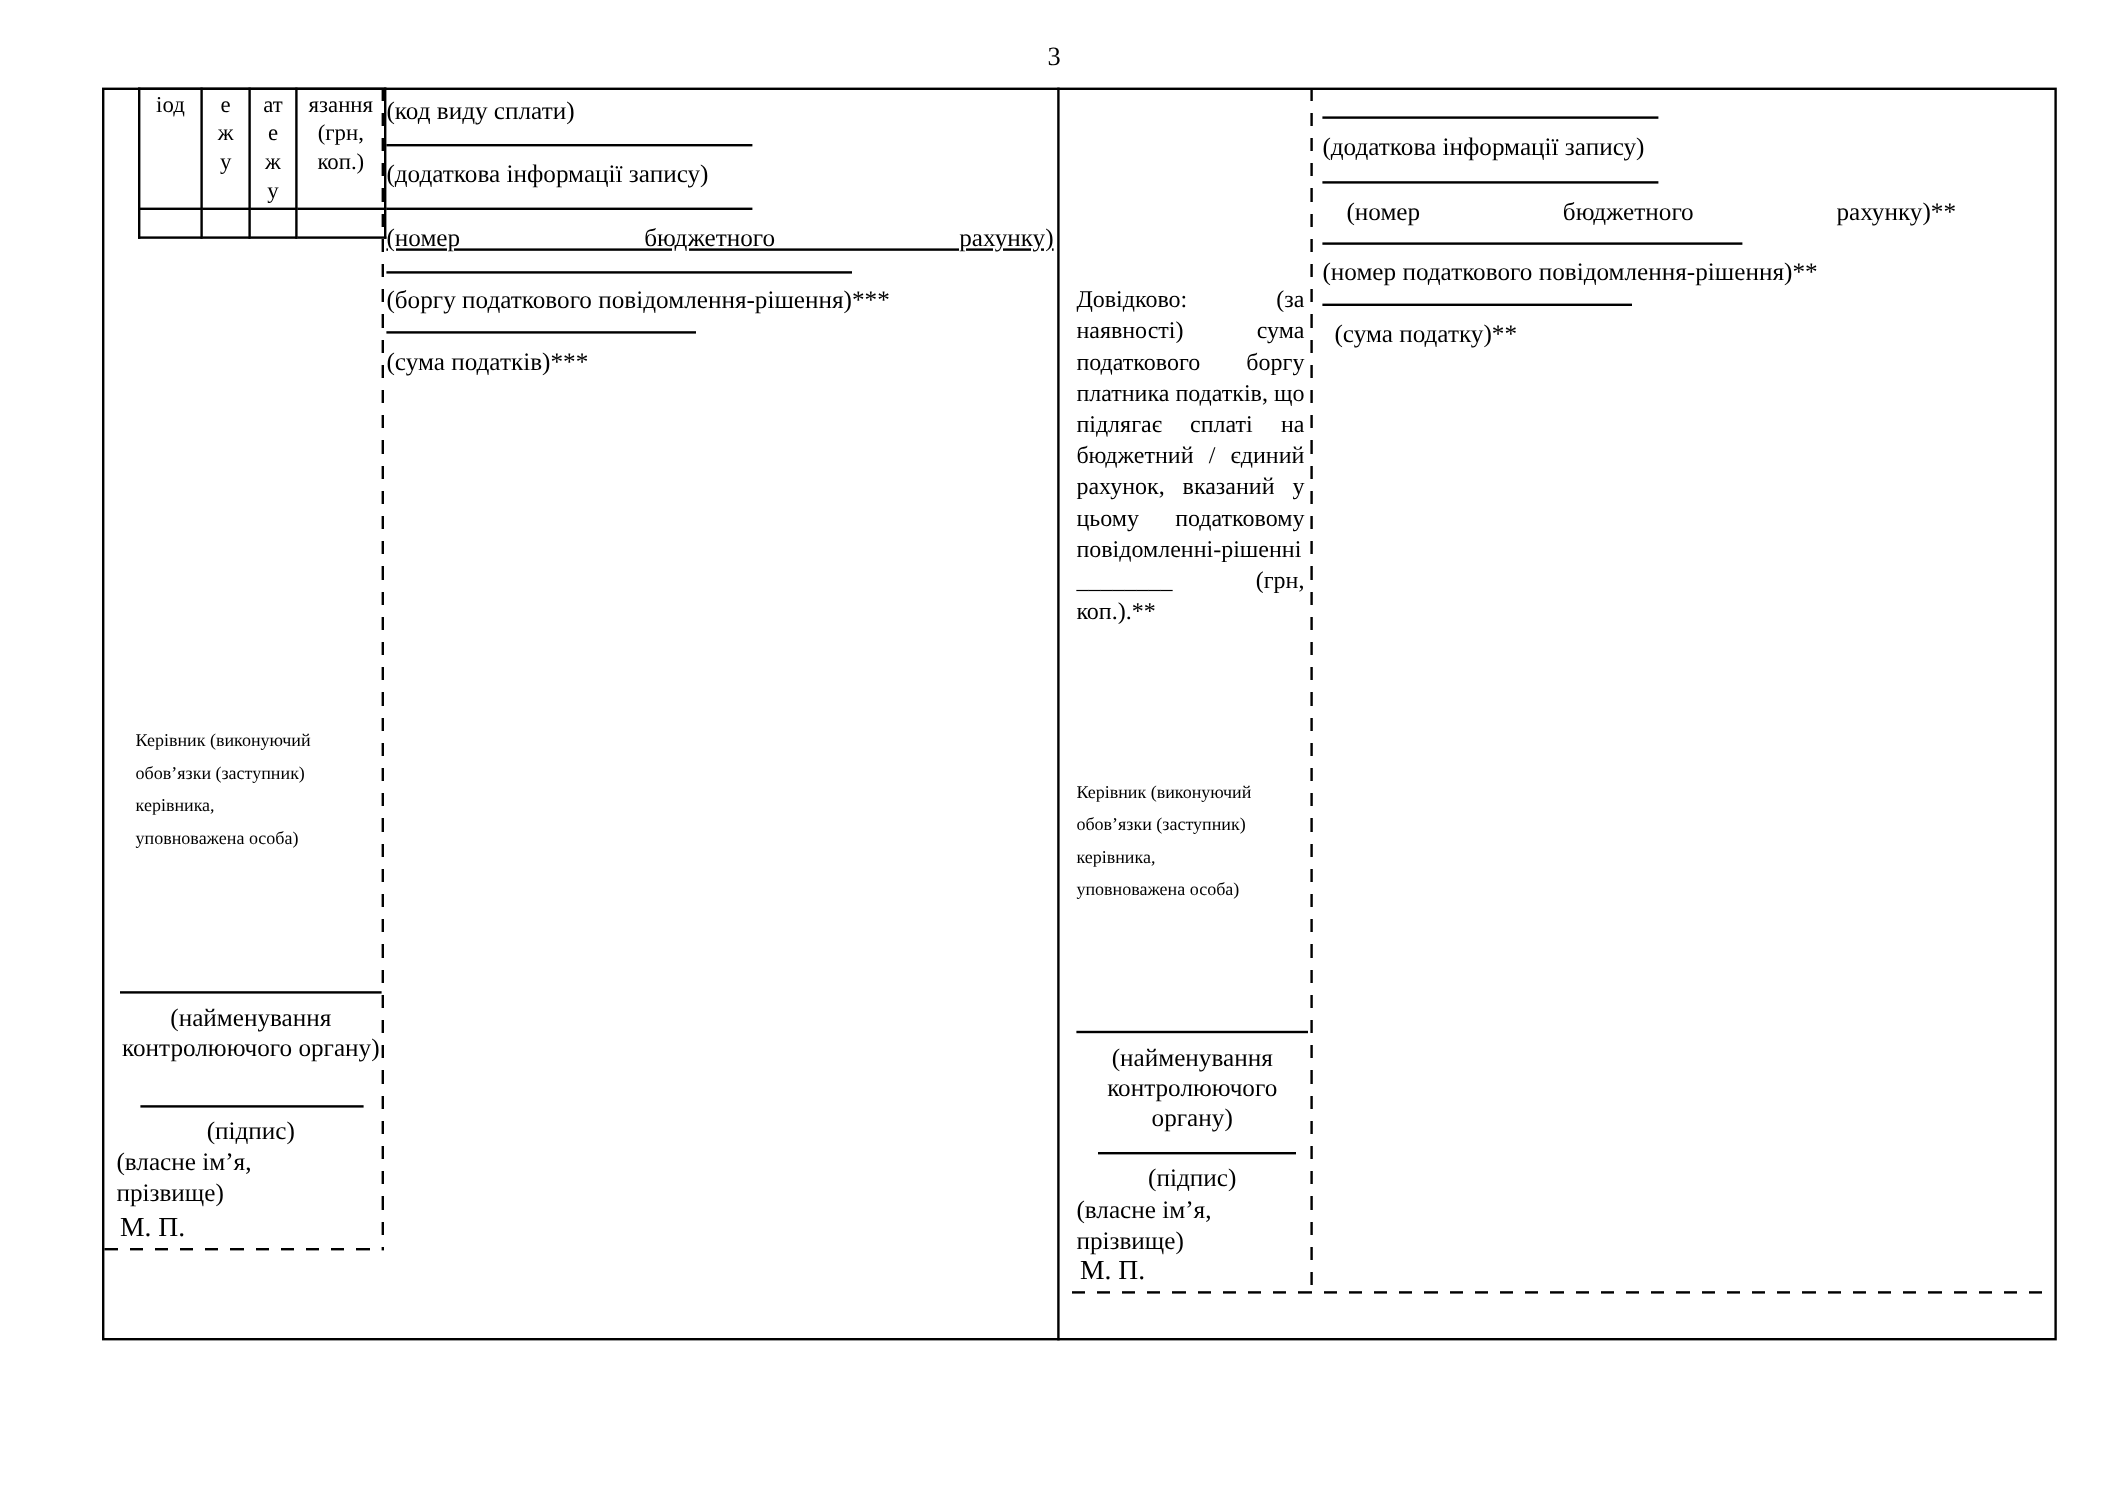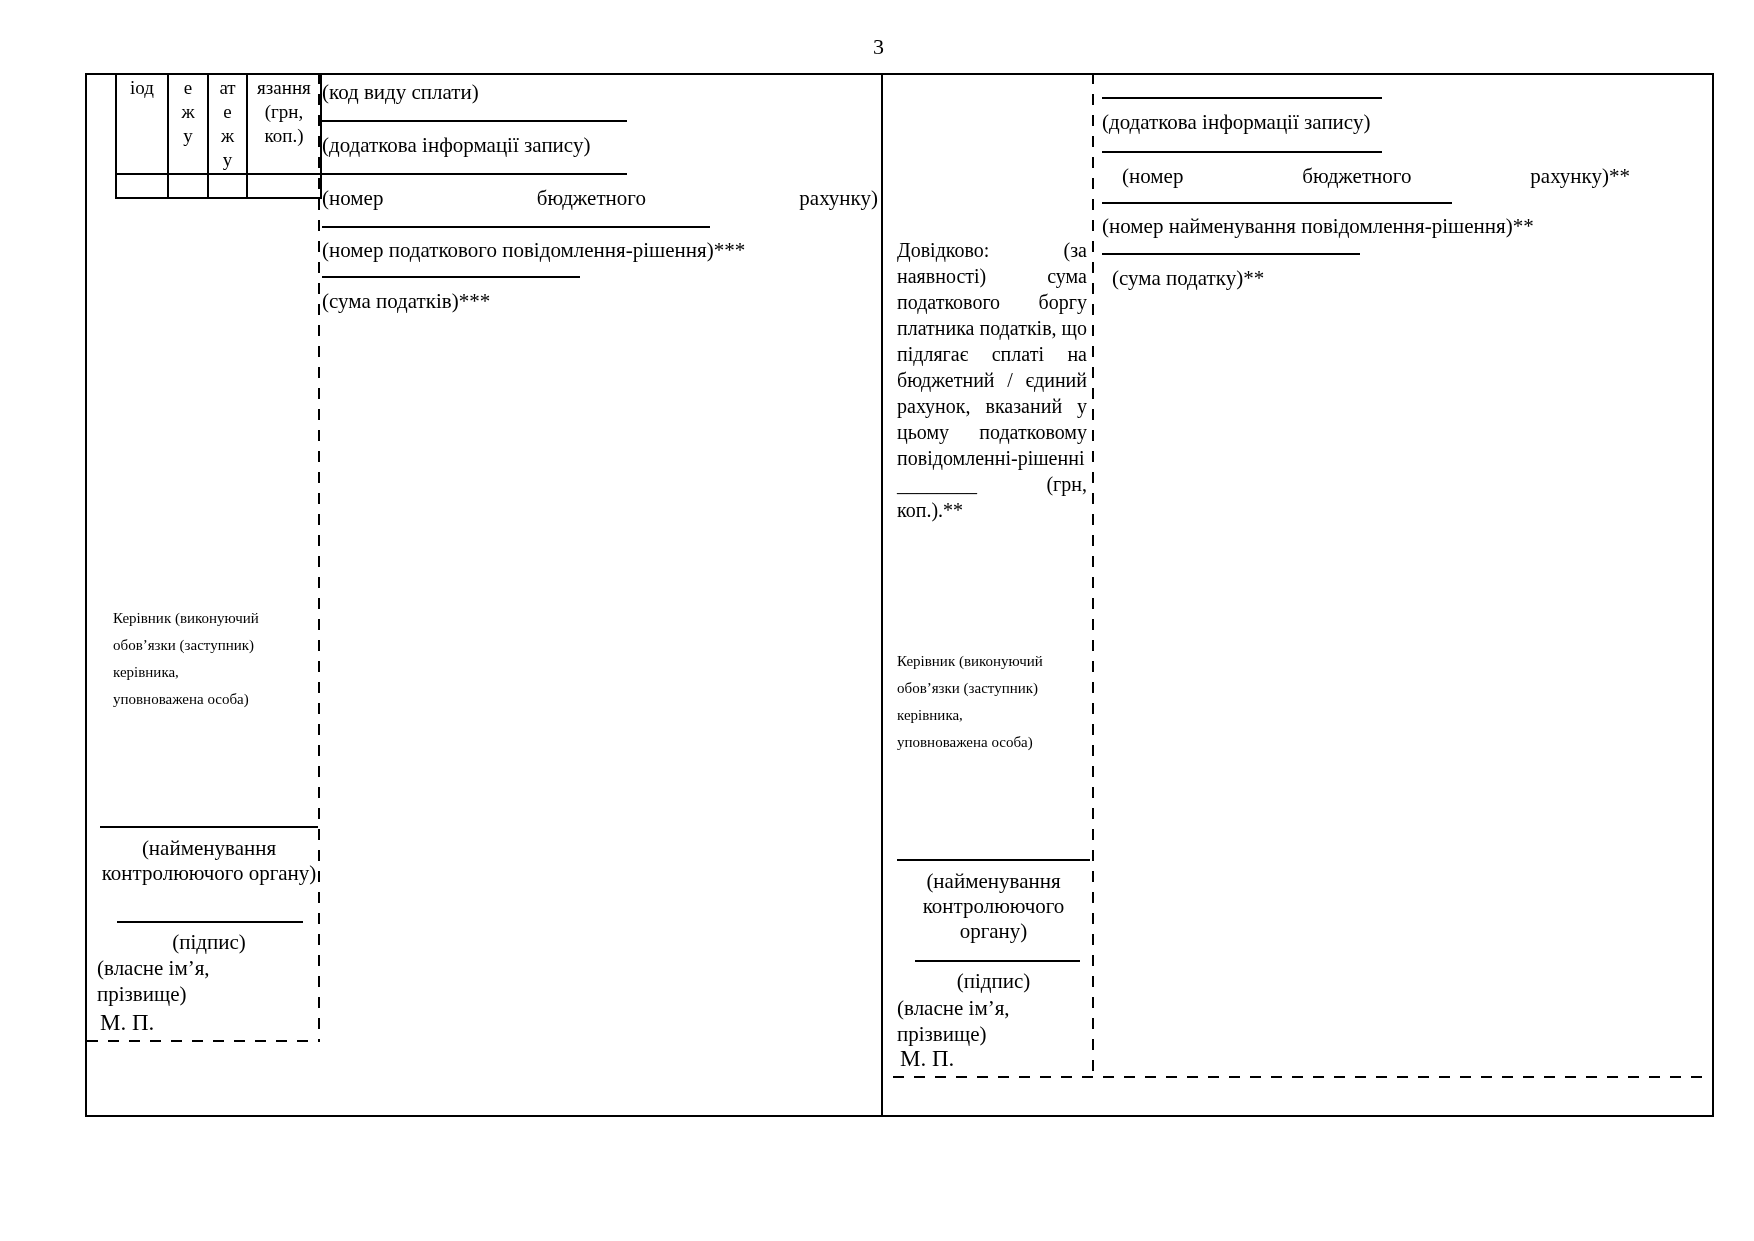--- a/index.html
+++ b/index.html
@@ -64,23 +64,23 @@
   </tbody>
     </table>
 
   <div class="dashv" style="left:318px;top:73px;height:969px;"></div>
   <div class="dashh" style="left:87px;top:1040px;width:231px;"></div>
 
   <div class="lbl" style="left:322px;top:80px;">(код виду сплати)</div>
   <div class="uline" style="left:322px;top:120px;width:305px;"></div>
   <div class="lbl" style="left:322px;top:133px;">(додаткова інформації запису)</div>
   <div class="uline" style="left:322px;top:173px;width:305px;"></div>
-  <div class="lbl just" style="left:322px;top:186px;width:556px;">(номер бюджетного рахунку)</div>
+  <div class="lbl just" style="left:322px;top:186px;width:556px;text-decoration:underline;">(номер бюджетного рахунку)</div>
   <div class="uline" style="left:322px;top:226px;width:388px;"></div>
-  <div class="lbl" style="left:322px;top:238px;">(номер податкового повідомлення-рішення)***</div>
+  <div class="lbl" style="left:322px;top:238px;">(боргу податкового повідомлення-рішення)***</div>
   <div class="uline" style="left:322px;top:276px;width:258px;"></div>
   <div class="lbl" style="left:322px;top:289px;">(сума податків)***</div>
 
   <div class="wrapblk" style="left:113px;top:605px;width:150px;">Керівник (виконуючий обов’язки (заступник) керівника, уповноважена особа)</div>
   <div class="uline" style="left:100px;top:826px;width:218px;"></div>
   <div class="centerblk" style="left:100px;top:836px;width:218px;">(найменування контролюючого органу)</div>
   <div class="uline" style="left:117px;top:921px;width:186px;"></div>
   <div class="centerblk" style="left:100px;top:930px;width:218px;">(підпис)</div>
   <div class="lbl" style="left:97px;top:956px;">(власне ім’я,</div>
   <div class="lbl" style="left:97px;top:982px;">прізвище)</div>
@@ -88,21 +88,21 @@
 
 
   <div class="dashv" style="left:1092px;top:73px;height:1004px;"></div>
   <div class="dashh" style="left:893px;top:1076px;width:809px;"></div>
 
   <div class="uline" style="left:1102px;top:97px;width:280px;"></div>
   <div class="lbl" style="left:1102px;top:110px;">(додаткова інформації запису)</div>
   <div class="uline" style="left:1102px;top:151px;width:280px;"></div>
   <div class="lbl just" style="left:1102px;top:164px;width:508px;padding-left:20px;">(номер бюджетного рахунку)**</div>
   <div class="uline" style="left:1102px;top:202px;width:350px;"></div>
-  <div class="lbl" style="left:1102px;top:214px;">(номер найменування повідомлення-рішення)**</div>
+  <div class="lbl" style="left:1102px;top:214px;">(номер податкового повідомлення-рішення)**</div>
   <div class="uline" style="left:1102px;top:253px;width:258px;"></div>
   <div class="lbl" style="left:1102px;top:266px;margin-left:10px;">(сума податку)**</div>
 
   <div class="note" style="left:897px;top:237px;width:190px;">Довідково: (за наявності) сума податкового боргу платника податків, що підлягає сплаті на бюджетний / єдиний рахунок, вказаний у цьому податковому повідомленні-рішенні ________ (грн, коп.).**</div>
 
   <div class="wrapblk" style="left:897px;top:648px;width:150px;">Керівник (виконуючий обов’язки (заступник) керівника, уповноважена особа)</div>
   <div class="uline" style="left:897px;top:859px;width:193px;"></div>
   <div class="centerblk" style="left:897px;top:869px;width:193px;">(найменування контролюючого органу)</div>
   <div class="uline" style="left:915px;top:960px;width:165px;"></div>
   <div class="centerblk" style="left:897px;top:969px;width:193px;">(підпис)</div>

